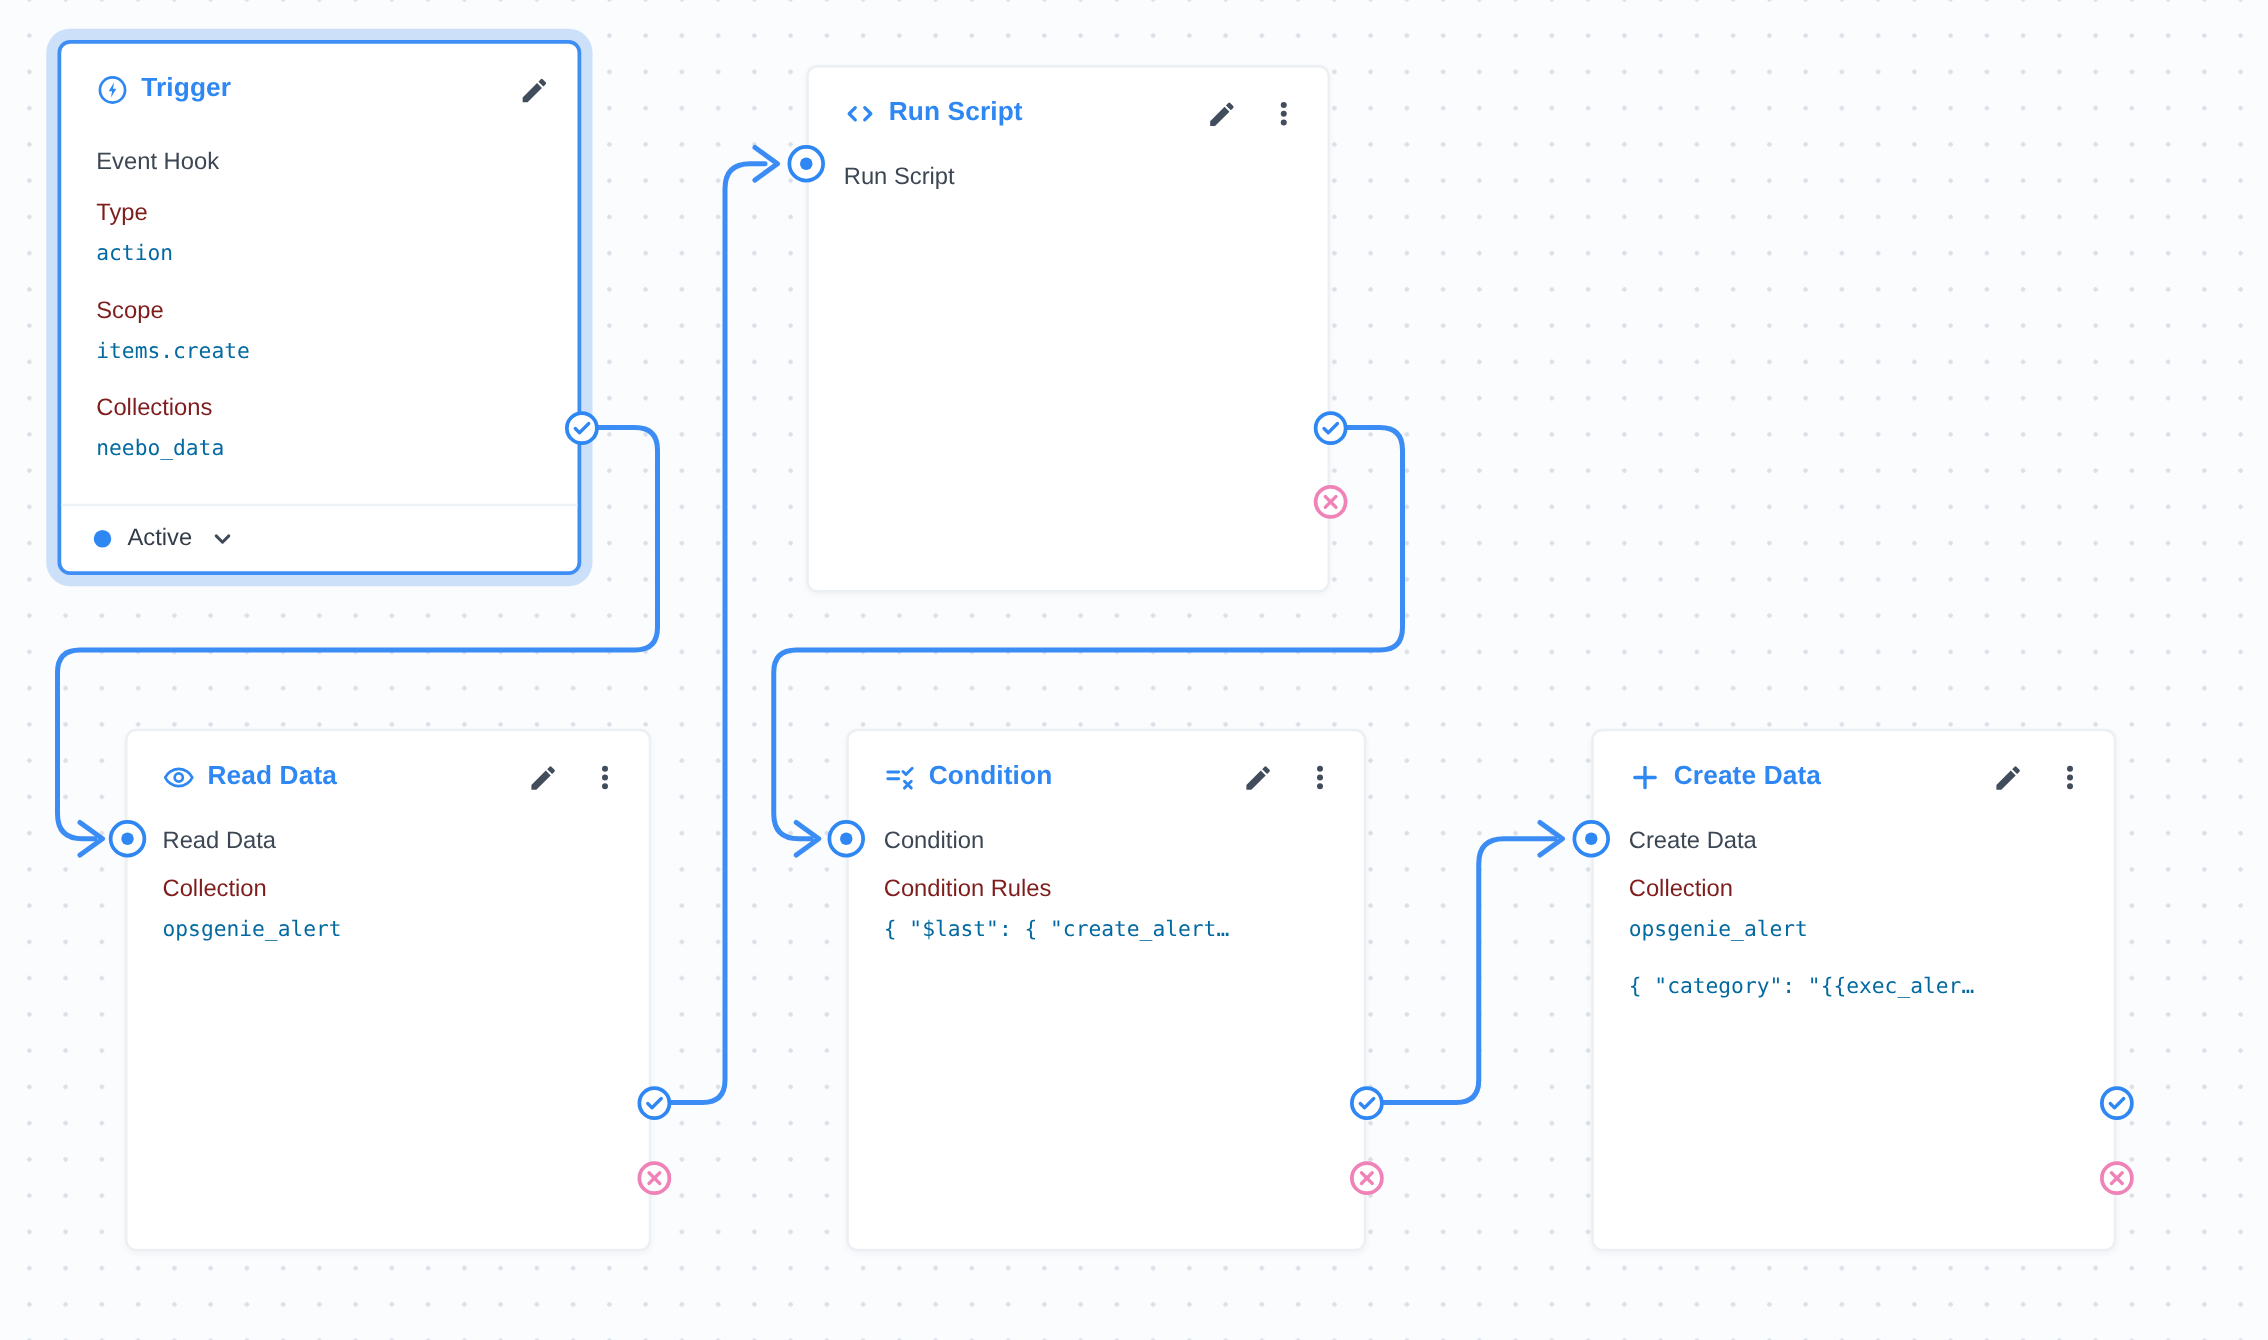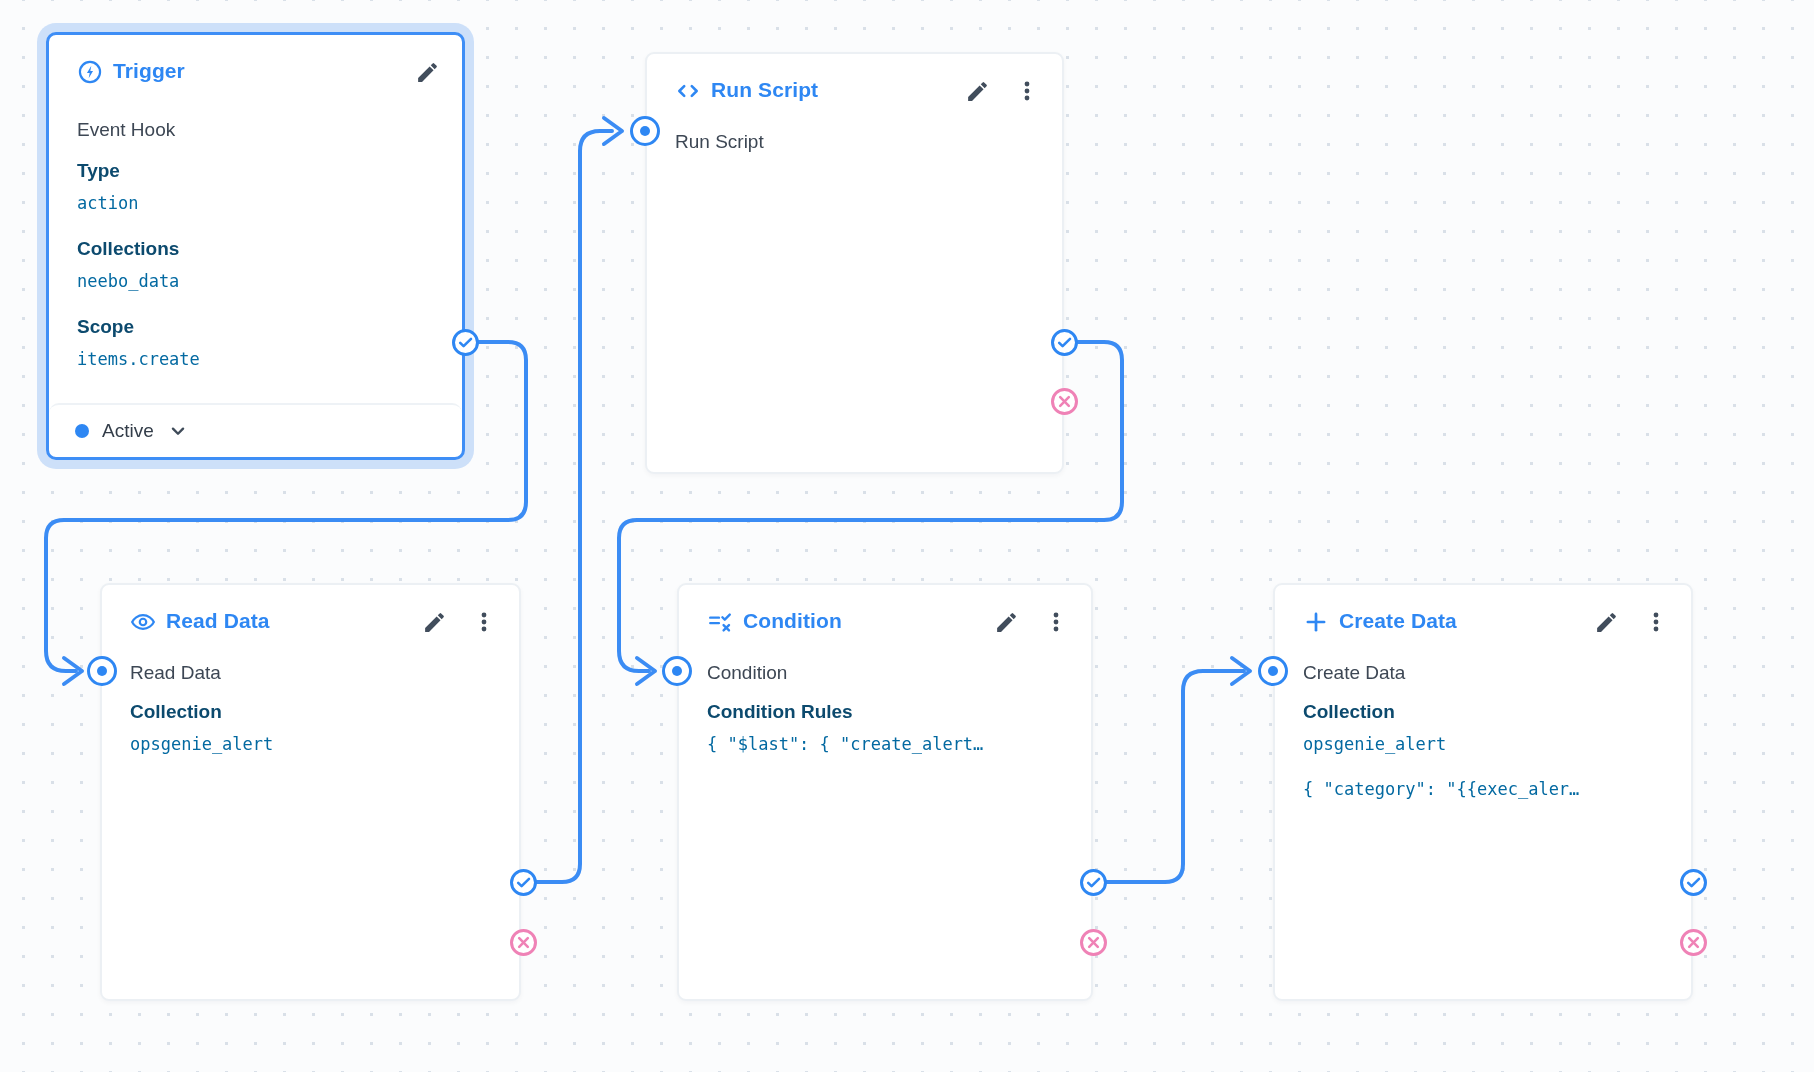--- a/index.html
+++ b/index.html
@@ -22,24 +22,24 @@
   .title-icon{width:26px;height:26px;flex:0 0 auto;display:flex;align-items:center;justify-content:center;}
   .spacer{flex:1;}
   .action-btn{background:none;border:none;padding:0;margin:0;cursor:pointer;width:26px;height:26px;display:flex;align-items:center;justify-content:center;}
   .action-btn + .action-btn{margin-left:14px;}
   .node-body{padding:24px 28px 0 28px;font-size:19px;color:#3d4754;}
   .node-body.tight{padding-top:20px;}
   .plain-row{line-height:33px;}
   .input-row{display:flex;align-items:center;height:28px;margin-bottom:8px;}
   .field-group{margin-top:8px;}
   .field-group + .field-group{margin-top:12px;}
-  .field-label{font-weight:700;color:#0c4a6e;line-height:33px;}
+  .field-label{font-weight:400;color:#7f1d1d;line-height:33px;}
   .field-value{font-family:"DejaVu Sans Mono",monospace;font-size:17px;color:#0369a1;line-height:33px;white-space:nowrap;overflow:hidden;}
   .status-row{position:absolute;left:0;right:0;bottom:0;height:52px;border-top:2px solid #eef2f6;
-    display:flex;align-items:center;gap:13px;padding:0 26px;cursor:pointer;border-radius:10px;}
+    display:flex;align-items:center;gap:13px;padding:0 26px;cursor:pointer;}
   .status-dot{width:14px;height:14px;border-radius:50%;background:#2e87f3;}
   .status-label{font-size:19px;color:#333d49;}
   .port{position:absolute;z-index:6;background:#fff;border-radius:50%;box-sizing:border-box;
     display:flex;align-items:center;justify-content:center;cursor:pointer;}
   .port-in{width:30px;height:30px;border:3.5px solid #2e87f3;}
   .port-in::after{content:"";width:10px;height:10px;border-radius:50%;background:#2e87f3;}
   .port-out{width:27px;height:27px;border:3px solid #2e87f3;}
   .port-out.reject{border-color:#ef82b6;}
   svg{display:block;}
 </style>
@@ -77,26 +77,26 @@
           </svg>
       </button>
     </div>
     <div class="node-body">
       <div class="plain-row">Event Hook</div>
       <div class="field-group">
         <div class="field-label">Type</div>
         <div class="field-value">action</div>
       </div>
       <div class="field-group">
+        <div class="field-label">Scope</div>
+        <div class="field-value">items.create</div>
+      </div>
+      <div class="field-group">
         <div class="field-label">Collections</div>
         <div class="field-value">neebo_data</div>
-      </div>
-      <div class="field-group">
-        <div class="field-label">Scope</div>
-        <div class="field-value">items.create</div>
       </div>
     </div>
     <div class="status-row">
       <span class="status-dot"></span>
       <span class="status-label">Active</span>
       <span>
         <svg width="22" height="22" viewBox="0 0 24 24" fill="none" stroke="#3f4b59" stroke-width="2.6" stroke-linecap="round" stroke-linejoin="round">
             <path d="M6.5 9.5 L12 15 L17.5 9.5"></path>
           </svg>
       </span>

